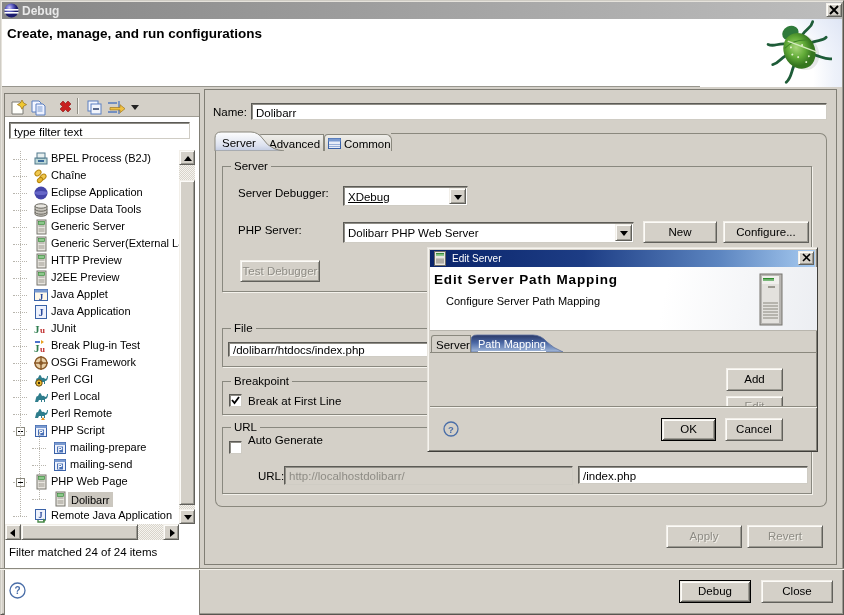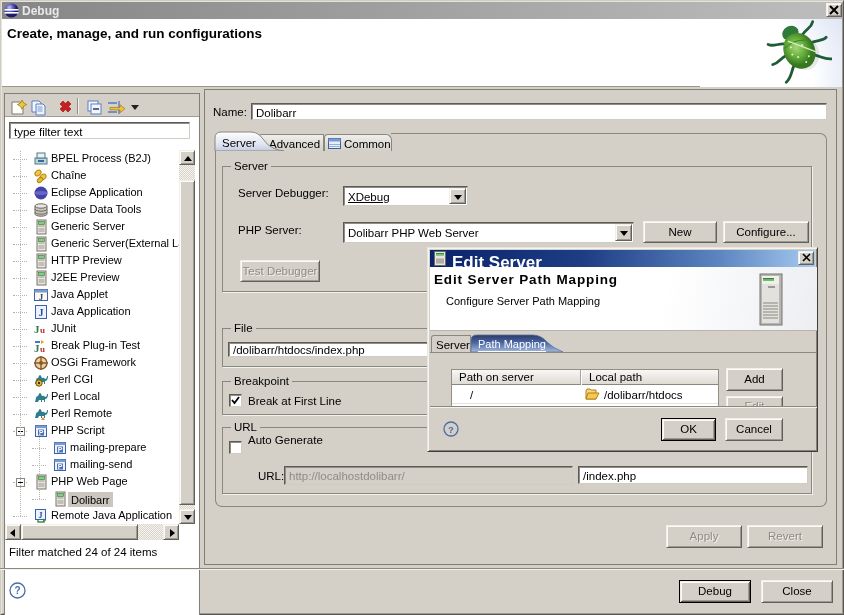--- a/index.html
+++ b/index.html
@@ -464,21 +464,21 @@
 <div class="abs" style="left:427px;top:247px;width:391px;height:205px;background:#d4d0c8;border:1px solid;border-color:#e8e5de #3f3e3a #3f3e3a #e8e5de;box-shadow:inset 1px 1px 0 #f6f4ef, inset -1px -1px 0 #84827a;">
 
   <div class="abs" style="left:2px;top:2px;width:385px;height:17px;background:linear-gradient(to right,#0a246a 0%,#1d3d85 40%,#5c85c0 75%,#a6caf0 100%);"></div>
   <svg class="abs" style="left:6px;top:3px" width="12" height="15" viewBox="0 0 12 15">
     <rect x="0.5" y="0.5" width="11" height="14" fill="#e8e6e0" stroke="#6a6a66"></rect>
     <rect x="2" y="2" width="8" height="3" fill="#8cc88c"></rect>
       <rect x="2" y="2" width="8" height="1.2" fill="#3c8c3c"></rect>
     <rect x="2" y="7" width="8" height="6" fill="#c8c5bd"></rect>
       <path d="M2 9 h8 M2 11 h8" stroke="#8a8880" stroke-width="0.8"></path>
   </svg>
-  <div class="abs" style="left:24px;top:5px;font-weight:bold;font-size:17px;color:#fff;">Edit Server</div>
+  <div class="abs" style="left:24px;top:5px;font-weight:normal;font-size:10px;color:#fff;">Edit Server</div>
   <div class="btn" style="left:370px;top:3px;width:16px;height:14px;">
       <svg width="14" height="12" viewBox="0 0 14 12" style="position:absolute;left:1px;top:0">
         <path d="M3 2 L10 9 M10 2 L3 9" stroke="#000" stroke-width="1.6"></path>
       </svg>
     </div>
 
   <div class="abs" style="left:2px;top:19px;width:387px;height:64px;background:linear-gradient(100deg,#ffffff 60%,#eceef2 100%);border-bottom:1px solid #b8b5ad;"></div>
   <div class="abs" style="left:6px;top:24px;font-weight:bold;font-size:13.5px;letter-spacing:0.85px;">Edit Server Path Mapping</div>
   <div class="abs" style="left:18px;top:47px;font-size:11px;">Configure Server Path Mapping</div>
 
@@ -505,35 +505,20 @@
           </linearGradient>
         </defs>
       <path d="M0 18 L0 6 Q0 1 6 1 L62 1 Q70 1 76 8 Q82 14 92 18 Z" fill="url(#bt)" stroke="#5a6f9e" stroke-width="0.8"></path>
     </svg>
   </div>
   <div class="abs" style="left:50px;top:90px;color:#fff;font-size:11px;border-bottom:1px solid #fff;padding-bottom:1px;">Path Mapping</div>
   <div class="abs" style="left:2px;top:104px;width:387px;height:1px;background:#8a887e;"></div>
 
   <div class="abs" style="left:2px;top:105px;width:387px;height:53px;overflow:hidden;">
 
-    <div class="abs" style="left:21px;top:16px;width:268px;height:60px;background:#fff;border:1px solid #928f86;">
-      <div class="abs" style="left:0;top:0;width:129px;height:15px;background:linear-gradient(#f8f7f5,#dedbd3);border-right:1px solid #a5a299;border-bottom:1px solid #8a887e;">
-          <div style="margin:1px 0 0 7px;">Path on server</div>
-        </div>
-      <div class="abs" style="left:130px;top:0;width:136px;height:15px;background:linear-gradient(#f8f7f5,#dedbd3);border-bottom:1px solid #8a887e;">
-          <div style="margin:1px 0 0 7px;">Local path</div>
-        </div>
-      <div class="abs" style="left:18px;top:19px;">/</div>
-      <svg class="abs" style="left:133px;top:18px" width="15" height="12" viewBox="0 0 15 12">
-        <path d="M1 3 L1 11 L11 11 L11 2 L6 2 L5 1 L2 1 Z" fill="#f5d87a" stroke="#ad8018"></path>
-        <path d="M3 5 L14 5 L11 11 L1 11 Z" fill="#f8c851" stroke="#ad8018"></path>
-      </svg>
-      <div class="abs" style="left:152px;top:19px;">/dolibarr/htdocs</div>
-      <div class="abs" style="left:0;top:33px;width:266px;height:1px;background:#e4e2dc;"></div>
-    </div>
     <div class="btn" style="left:296px;top:15px;width:57px;height:23px;"><span>Add</span></div>
     <div class="btn dis" style="left:296px;top:43px;width:57px;height:23px;"><span style="top:3px">Edit</span></div>
   </div>
   <div class="abs" style="left:2px;top:158px;width:387px;height:1px;background:#8b897f;"></div>
   <div class="abs" style="left:2px;top:159px;width:387px;height:1px;background:#f4f2ec;"></div>
 
   <svg class="abs" style="left:15px;top:173px" width="16" height="16" viewBox="0 0 16 16">
     <circle cx="8" cy="8" r="7" fill="none" stroke="#4a6ea8" stroke-width="1.3"></circle>
     <text x="8" y="11.5" text-anchor="middle" font-size="9.5" font-weight="bold" fill="#4a6ea8" font-family="Liberation Sans">?</text>
   </svg>

